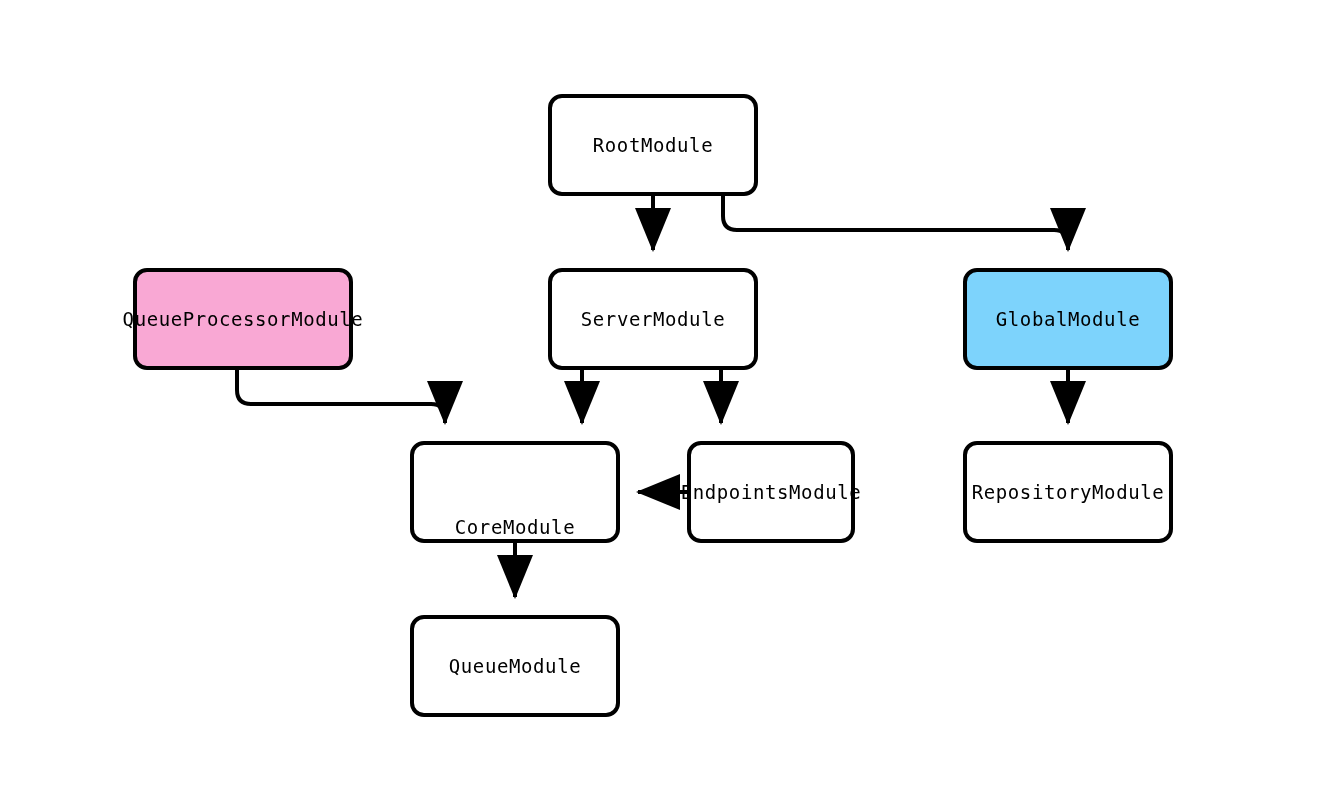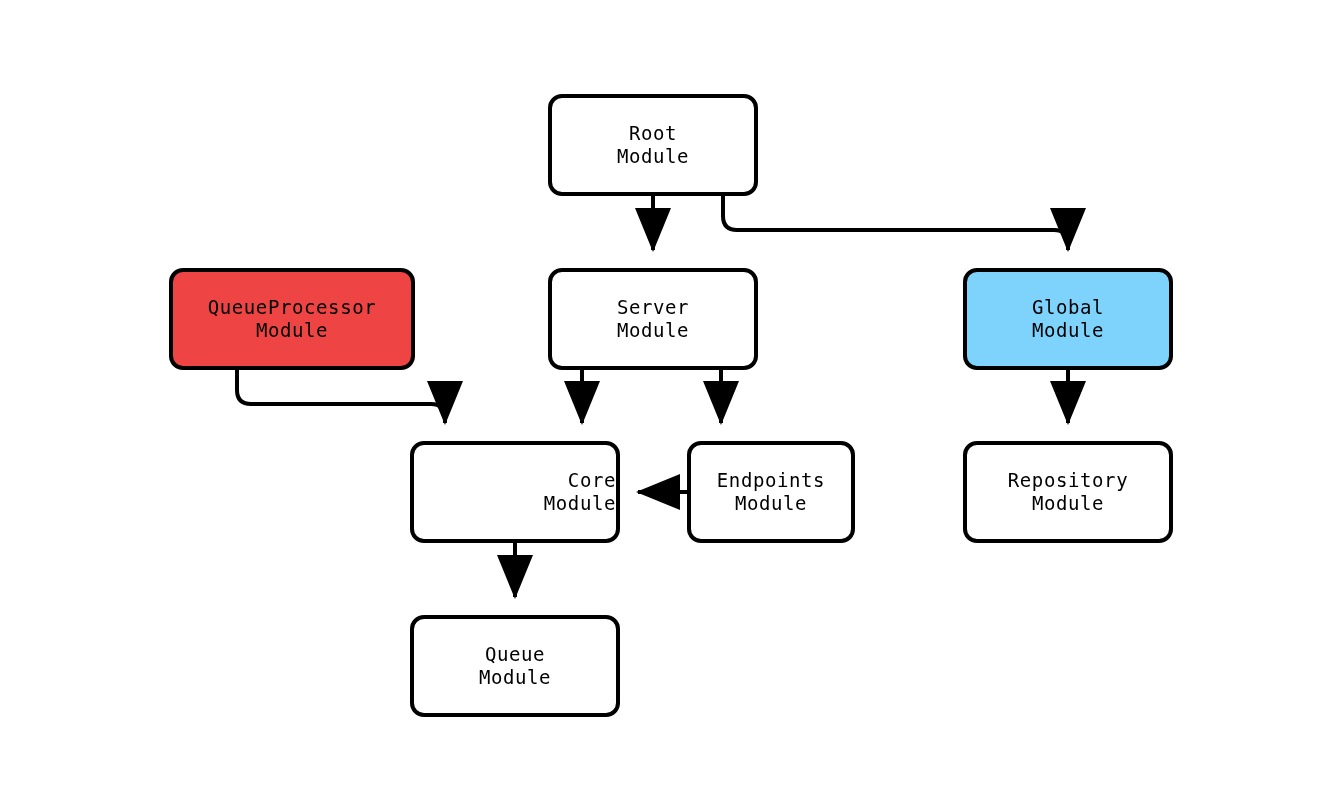--- a/index.html
+++ b/index.html
@@ -23,21 +23,21 @@
     width: 1337px;
     height: 809px;
   }
   .node {
     position: absolute;
     box-sizing: border-box;
     border: 4px solid #000000;
     border-radius: 14px;
     background: #ffffff;
     display: flex;
-    flex-direction: column;
+    flex-direction: row;
     align-items: center;
     justify-content: center;
     z-index: 2;
   }
   .node-line {
     font-family: "DejaVu Sans Mono", "Liberation Mono", monospace;
     font-size: 19px;
     line-height: 23px;
     color: #000000;
     white-space: pre;
@@ -66,21 +66,21 @@
       <path marker-end="url(#arrowhead)" d="M 687,492 L 638,492"></path>
       <path marker-end="url(#arrowhead)" d="M 515,543 L 515,597"></path>
     </g>
   </svg>
 
   <div class="node" style="left: 548px; top: 94px; width: 210px; height: 102px; border-color: rgb(0, 0, 0); background: rgb(255, 255, 255); border-width: 4px;">
     <div class="node-line">Root</div>
     <div class="node-line">Module</div>
   </div>
 
-  <div class="node" style="left: 133px; top: 268px; width: 246px; height: 102px; border-color: rgb(0, 0, 0); background: #ef4444; border-width: 4px; margin-left: 36px;">
+  <div class="node" style="left: 133px; top: 268px; width: 220px; height: 102px; border-color: rgb(0, 0, 0); background: #f9a8d4; border-width: 4px;">
     <div class="node-line">QueueProcessor</div>
     <div class="node-line">Module</div>
   </div>
 
   <div class="node" style="left: 548px; top: 268px; width: 210px; height: 102px; border-color: rgb(0, 0, 0); background: rgb(255, 255, 255); border-width: 4px;">
     <div class="node-line">Server</div>
     <div class="node-line">Module</div>
   </div>
 
   <div class="node" style="left: 963px; top: 268px; width: 210px; height: 102px; border-color: rgb(0, 0, 0); background: #7dd3fc; border-width: 4px;">

